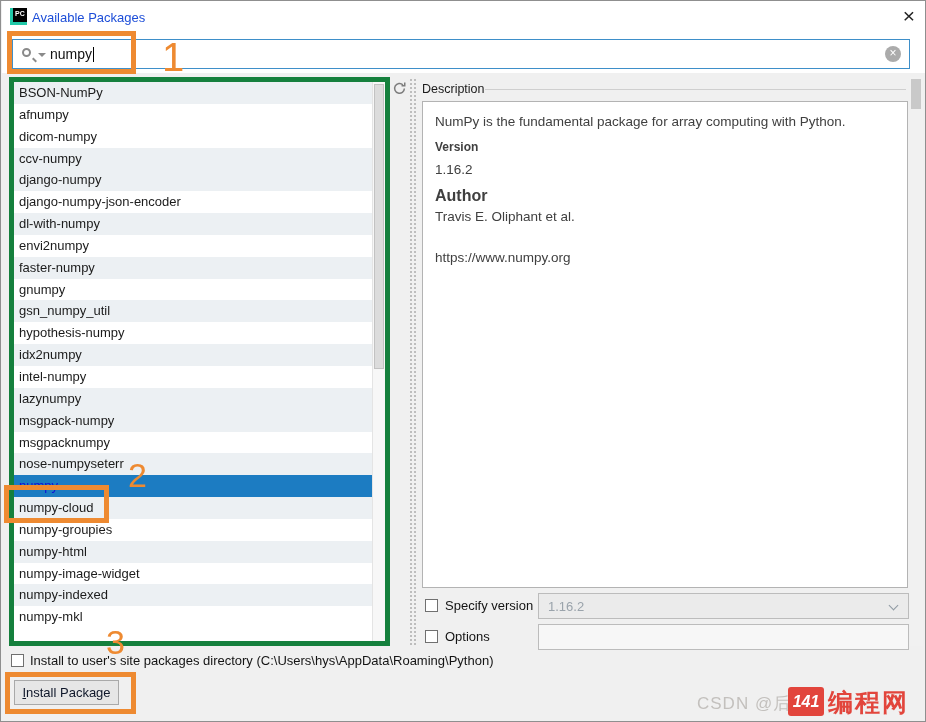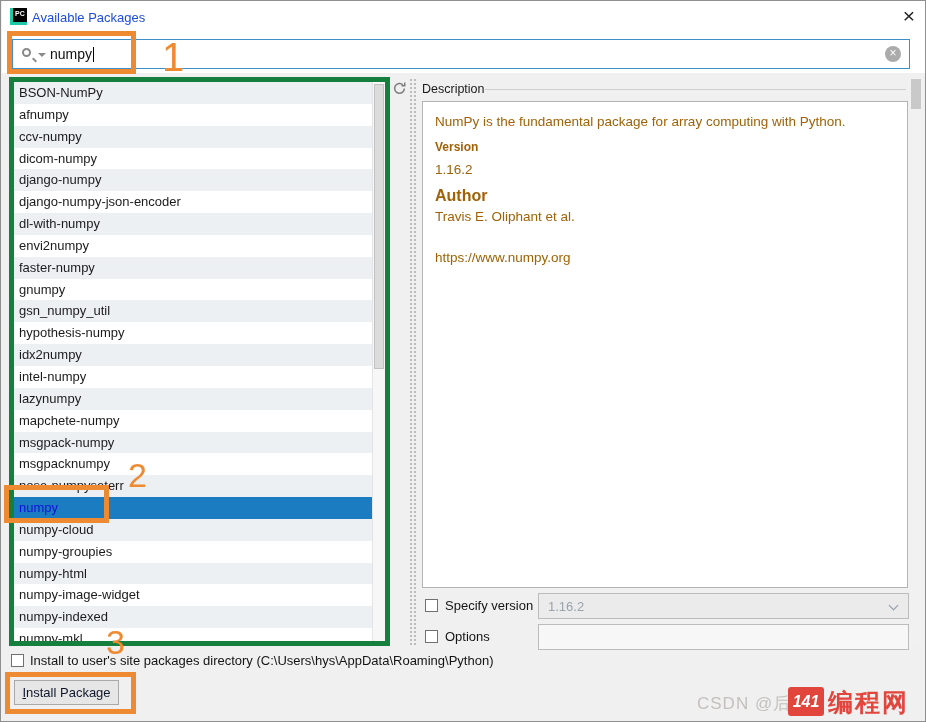--- a/index.html
+++ b/index.html
@@ -54,21 +54,21 @@
   .refresh-icon { left:391px; top:80px; width:15px; height:15px; }
   .splitter { left:407px; top:76px; width:9px; height:569px;
     background-image: radial-gradient(circle, #bdbdbd 0.8px, transparent 1px);
     background-size:4px 4px; background-position:1px 1px; }
 
   
   .desc-label { left:421px; top:81px; font-size:12.5px; color:#1a1a1a; }
   .desc-groupline { left:484px; top:88px; width:421px; height:1px; background:#cfcfcf; }
   .desc-box { left:421px; top:100px; width:486px; height:487px; background:#fff;
     border:1px solid #b3b3b3; }
-  .desc-box .t { position:absolute; left:12px; white-space:nowrap; color:#a16207; }
+  .desc-box .t { position:absolute; left:12px; white-space:nowrap; color:#404040; }
   .t-summary { top:12px; font-size:13.5px; }
   .t-version-label { top:38px; font-size:12px; font-weight:bold; }
   .t-version { top:60px; font-size:13.5px; }
   .t-author-label { top:85px; font-size:16px; font-weight:bold; }
   .t-author { top:107px; font-size:13.5px; }
   .t-link { top:148px; font-size:13.5px; color:#2b2bd0; }
 
   .right-scroll-track { left:909px; top:76px; width:13px; height:569px; background:#f1f1f1; }
   .right-scroll-thumb { position:absolute; left:1px; top:2px; width:10px; height:30px;
     background:#c9c9c9; }
@@ -127,34 +127,33 @@
     <span class="search-text"><span>numpy</span><span class="caret"></span></span>
     <span class="clear-btn">×</span>
   </div>
 
   <div class="abs list-panel">
     <div class="list-scroll-track">
       <div class="list-scroll-thumb"></div>
     </div>
   <div class="list-row stripe">BSON-NumPy</div>
       <div class="list-row">afnumpy</div>
+      <div class="list-row">dicom-numpy</div>
       <div class="list-row stripe">ccv-numpy</div>
-      <div class="list-row">dicom-numpy</div>
       <div class="list-row stripe">django-numpy</div>
       <div class="list-row">django-numpy-json-encoder</div>
       <div class="list-row stripe">dl-with-numpy</div>
       <div class="list-row">envi2numpy</div>
       <div class="list-row stripe">faster-numpy</div>
       <div class="list-row">gnumpy</div>
       <div class="list-row stripe">gsn_numpy_util</div>
       <div class="list-row">hypothesis-numpy</div>
       <div class="list-row stripe">idx2numpy</div>
       <div class="list-row">intel-numpy</div>
       <div class="list-row stripe">lazynumpy</div>
-      <div class="list-row">mapchete-numpy</div>
       <div class="list-row stripe">msgpack-numpy</div>
       <div class="list-row">msgpacknumpy</div>
       <div class="list-row stripe">nose-numpyseterr</div>
       <div class="list-row selected">numpy</div>
       <div class="list-row stripe">numpy-cloud</div>
       <div class="list-row">numpy-groupies</div>
       <div class="list-row stripe">numpy-html</div>
       <div class="list-row">numpy-image-widget</div>
       <div class="list-row stripe">numpy-indexed</div>
       <div class="list-row">numpy-mkl</div>

